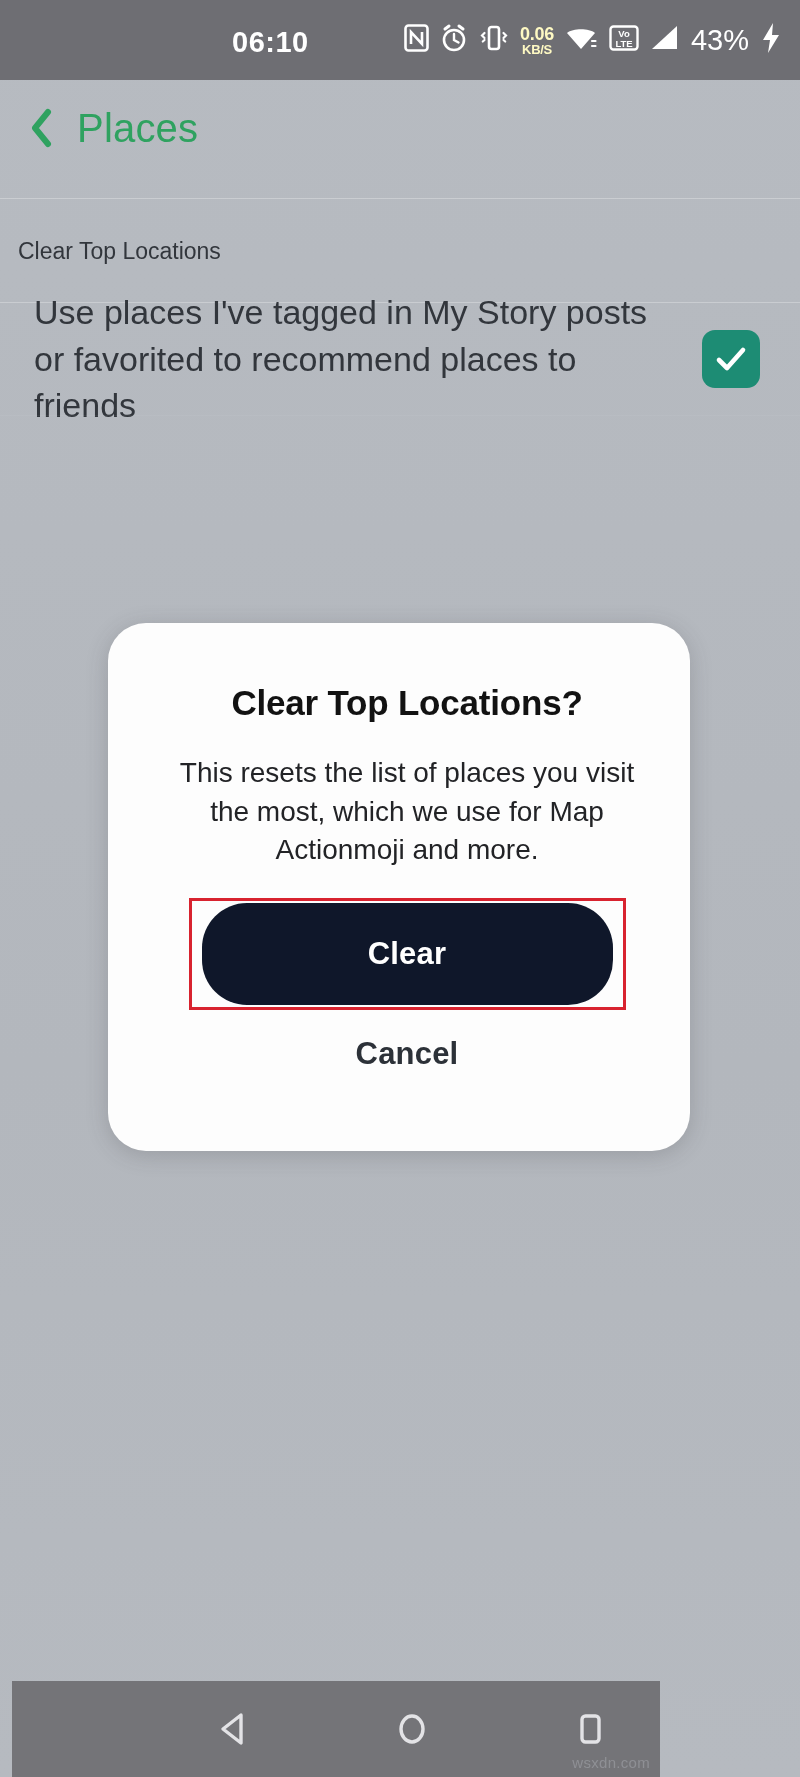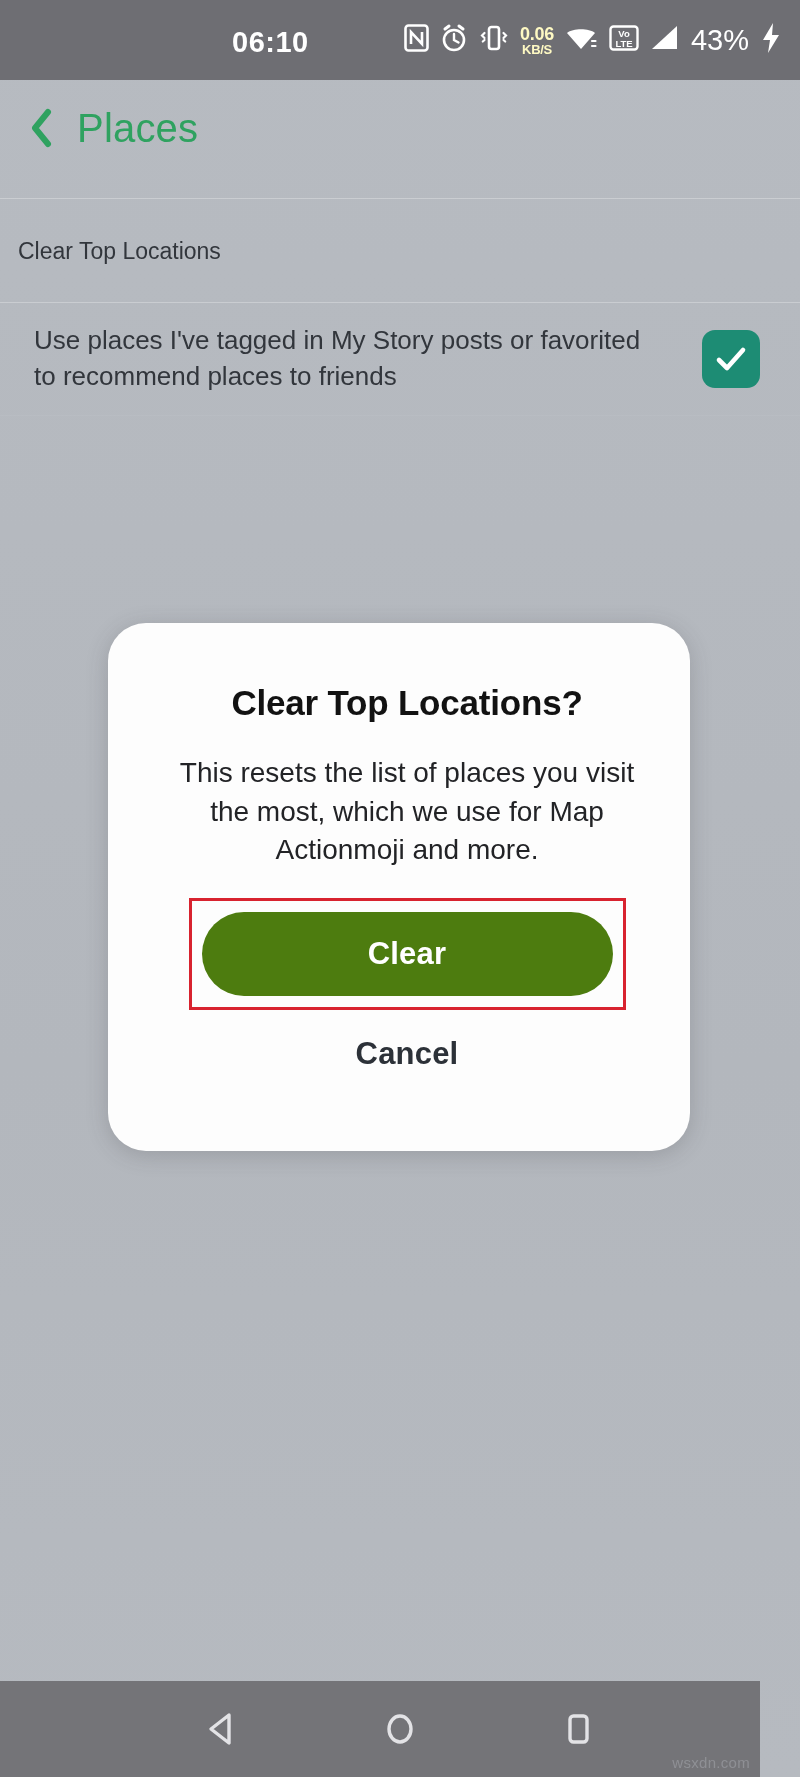--- a/index.html
+++ b/index.html
@@ -105,21 +105,21 @@
   }
   .row-toggle {
     position: absolute;
     left: 0; top: 303px;
     width: 800px; height: 112px;
     display: flex; align-items: center;
     justify-content: space-between;
   }
   .row-toggle .label {
     margin-left: 34px;
-    font-size: 26px;
+    font-size: 34px;
     line-height: 1.38;
     color: #32363c;
     max-width: 620px;
   }
   .checkbox {
     margin-right: 40px;
     width: 58px; height: 58px;
     border-radius: 13px;
     background: #1d8c74;
     display: flex; align-items: center; justify-content: center;
@@ -157,23 +157,23 @@
   .clear-wrap {
     position: relative;
     margin-top: 28px;
     width: 437px;
     height: 112px;
     border: 3px solid #d8232f;
     display: flex; align-items: center; justify-content: center;
   }
   .clear-button {
     width: 411px;
-    height: 84px;
+    height: 102px;
     border-radius: 45px;
-    background: #4d7c0f;
+    background: #0f172a;
     border: none;
     color: #ffffff;
     font-family: "Liberation Sans", sans-serif;
     font-size: 31px;
     font-weight: bold;
     letter-spacing: 0.2px;
     display: flex; align-items: center; justify-content: center;
     cursor: pointer;
   }
   .cancel-button {
@@ -184,22 +184,22 @@
     font-size: 31px;
     font-weight: bold;
     color: #2c3138;
     letter-spacing: 0.2px;
     cursor: pointer;
   }
 
   
   .nav-bar {
     position: absolute;
-    left: 0; bottom: 0;
-    width: 760px; height: 96px;
+    left: 12px; bottom: 0;
+    width: 648px; height: 96px;
     background: #747478;
     display: flex;
     align-items: center;
   }
   .nav-btn {
     position: absolute;
     top: 0; height: 96px;
     width: 110px;
     display: flex; align-items: center; justify-content: center;
   }

